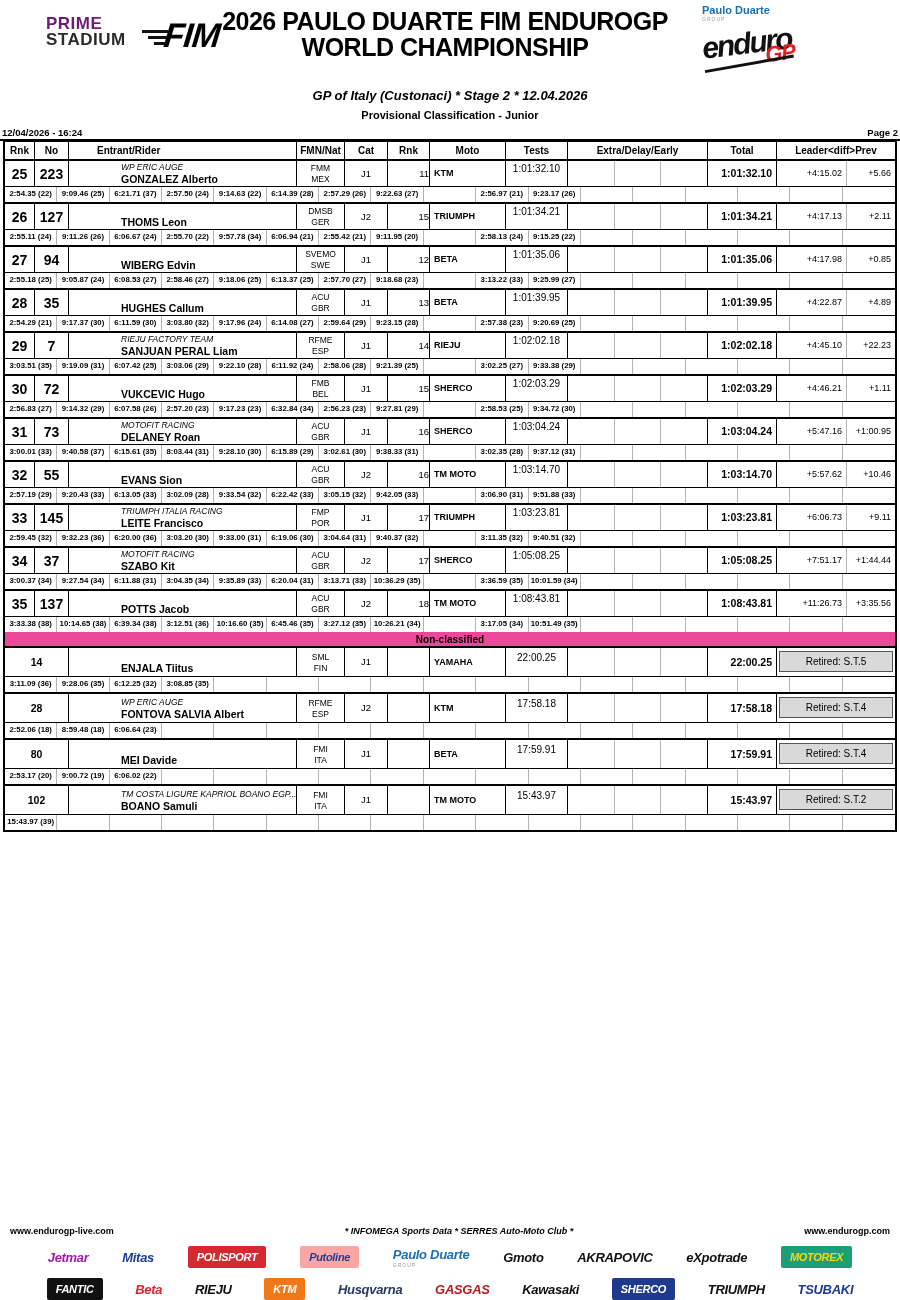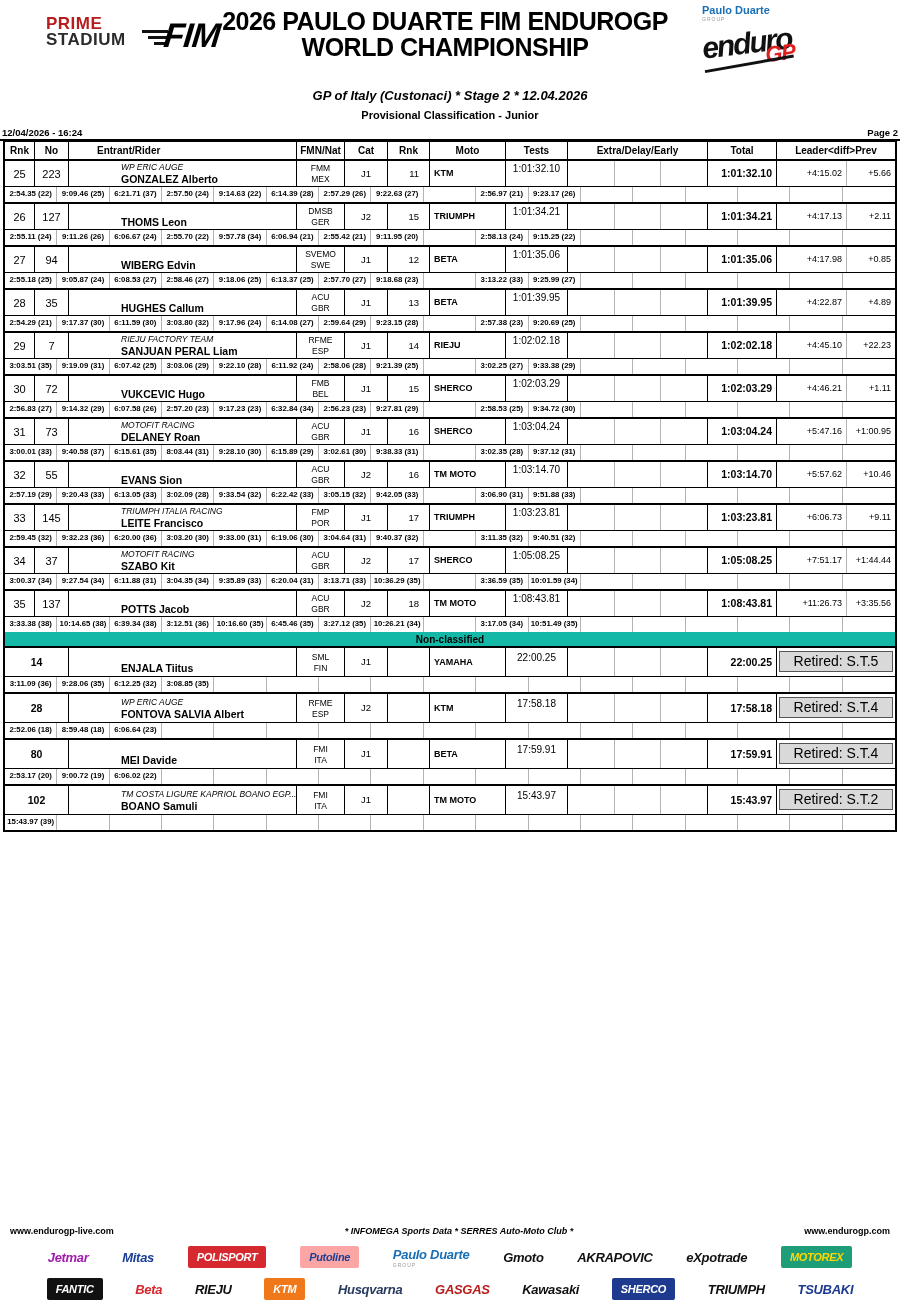--- a/index.html
+++ b/index.html
@@ -3,21 +3,21 @@
 <meta charset="utf-8">
 <style>
   * { margin:0; padding:0; box-sizing:border-box; }
   html,body { background:#ffffff; }
   body { font-family:"Liberation Sans","DejaVu Sans",sans-serif; color:#000; }
   .page { position:relative; width:900px; height:1300px; background:#fff; overflow:hidden; }
 
   
   .top { position:relative; height:86px; }
   .prime { position:absolute; left:46px; top:16px; line-height:.92; font-weight:800; font-size:17px; letter-spacing:.5px; }
-  .prime .p1 { color:#b91c1c; }
+  .prime .p1 { color:#701a75; }
   .prime .p2 { color:#2b2b2b; }
   .fim-logo { position:absolute; left:142px; top:16px; display:flex; align-items:center; }
   .fim-lines { display:flex; flex-direction:column; gap:3px; margin-right:-4px; margin-top:4px; }
   .fim-lines div { height:3px; background:#111; }
   .fim-lines .l1{ width:26px;} .fim-lines .l2{ width:20px; margin-left:6px;} .fim-lines .l3{ width:14px; margin-left:12px;}
   .fim-text { font-size:34px; font-weight:800; font-style:italic; transform:skewX(-6deg); letter-spacing:-1px; }
   .main-title { position:absolute; left:220px; right:230px; top:8px; text-align:center; font-weight:800; font-size:25px; line-height:1.05; letter-spacing:-.5px; }
   .pd-box { position:absolute; right:68px; top:4px; width:130px; }
   .pd-name { color:#1a6fb5; font-weight:700; font-size:11px; }
   .pd-group { color:#999; font-size:5px; letter-spacing:1px; }
@@ -38,42 +38,42 @@
   .grid-h .hc.left { text-align:left; padding-left:28px; }
 
   .block { border-bottom:2px solid #000; }
   .block:last-child { border-bottom:none; }
   .grid-main { display:grid; grid-template-columns:30px 34px 228px 48px 43px 42px 76px 62px 47px 46px 47px 69px 70px 1fr; height:26px; border-bottom:1px solid #000; }
   .grid-ncl  { display:grid; grid-template-columns:64px 228px 48px 43px 42px 76px 62px 47px 46px 47px 69px 1fr; height:29px; border-bottom:1px solid #000; }
   .c { border-right:1px solid #000; overflow:hidden; }
   .c.lt { border-right-color:#b3b3b3; }
   .c:last-child { border-right:none; }
 
-  .cell-rnk, .cell-no { font-weight:400; font-size:11px; text-align:center; line-height:26px; }
+  .cell-rnk, .cell-no { font-weight:700; font-size:14px; text-align:center; line-height:26px; }
   .cell-entrant { padding-left:52px; padding-top:1px; }
   .team { font-style:italic; font-size:8.5px; height:11px; white-space:nowrap; overflow:hidden; }
   .rider { font-weight:700; font-size:10.5px; white-space:nowrap; }
   .cell-fmn { text-align:center; font-size:8.5px; line-height:11px; padding-top:2px; }
   .cell-cat { text-align:center; font-size:9.5px; line-height:25px; }
-  .cell-rnk2 { text-align:right; font-size:9.5px; line-height:25px; padding-right:10px; }
+  .cell-rnk2 { text-align:right; font-size:9.5px; line-height:25px; }
   .cell-moto { font-weight:700; font-size:9px; line-height:25px; padding-left:4px; white-space:nowrap; }
   .cell-tests { text-align:center; font-size:10px; padding-top:2px; }
   .cell-total { text-align:right; font-weight:700; font-size:10.5px; line-height:25px; padding-right:4px; }
   .cell-leader, .cell-prev { text-align:right; font-size:9px; line-height:25px; padding-right:4px; }
   .grid-times { display:grid; grid-template-columns:repeat(17,1fr); height:15px; }
   .tc { font-size:7.8px; font-weight:700; text-align:center; line-height:14px; border-right:1px solid #b3b3b3; white-space:nowrap; overflow:hidden; }
   .tc:last-child { border-right:none; }
 
-  .ncl-band { height:16px; background:#14b8a6; border-bottom:2px solid #000; text-align:center; font-weight:700; font-size:10px; line-height:15px; }
+  .ncl-band { height:16px; background:#ec4899; border-bottom:2px solid #000; text-align:center; font-weight:700; font-size:10px; line-height:15px; }
   .cell-nclno { font-weight:700; font-size:10.5px; text-align:center; line-height:28px; }
   .grid-ncl .cell-entrant { padding-top:3px; }
   .grid-ncl .cell-fmn { padding-top:4px; }
   .grid-ncl .cell-cat, .grid-ncl .cell-moto, .grid-ncl .cell-total { line-height:28px; }
   .grid-ncl .cell-tests { padding-top:4px; }
-  .retired-box { margin:3px 2px; height:21px; background:#d9d9d9; border:1px solid #555; text-align:center; font-size:14px; line-height:19px; }
+  .retired-box { margin:3px 2px; height:21px; background:#d9d9d9; border:1px solid #555; text-align:center; font-size:10px; line-height:19px; }
 
   
   .footer { position:absolute; left:0; right:0; bottom:0; }
   .foot-txt { display:flex; justify-content:space-between; font-size:9px; font-weight:700; padding:0 10px; margin-bottom:8px; }
   .foot-center { font-style:italic; }
   .sponsor-row { display:flex; justify-content:space-evenly; align-items:center; padding:0 14px; margin-top:10px; }
   .sp { font-weight:800; font-style:italic; font-size:13px; white-space:nowrap; text-align:center; letter-spacing:-.3px; }
   .sp.box { padding:5px 9px; border-radius:2px; font-size:11px; }
   .sp .sub { display:block; font-size:5px; font-weight:400; font-style:normal; color:#999; text-align:left; letter-spacing:1px; }
 </style>

